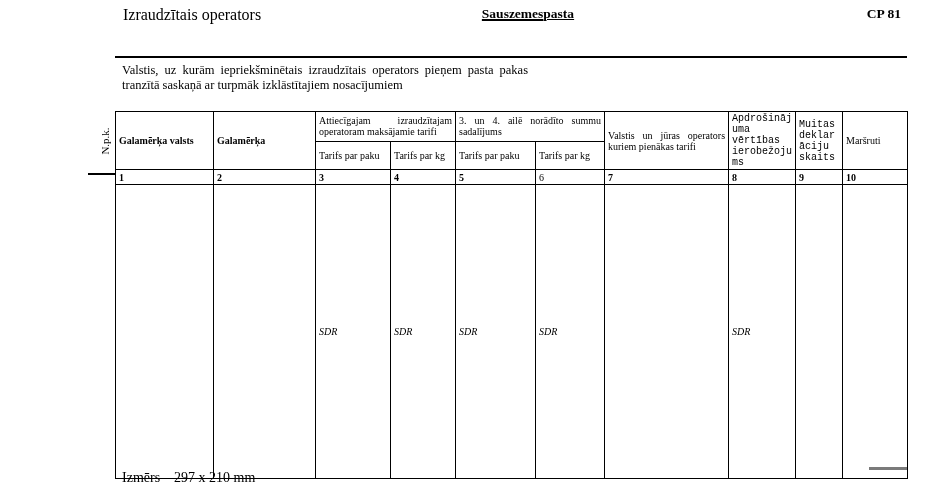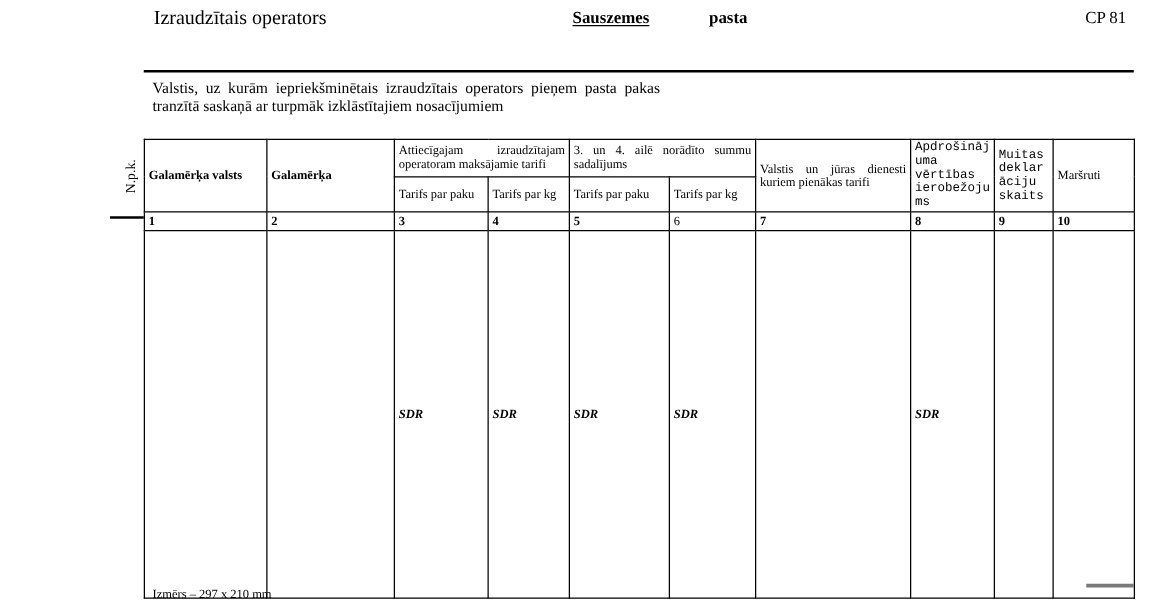--- a/index.html
+++ b/index.html
@@ -10,23 +10,23 @@
     color: #000;
     overflow: hidden;
     position: relative;
   }
   .abs { position: absolute; }
 
   
   #operator-label { left: 123px; top: 6px; font-size: 16px; }
   #title-block { left: 458px; top: 5px; width: 140px; }
   .title-line { font-weight: bold; font-size: 13.5px; line-height: 17px; }
-  .subtitle-row { display: flex; justify-content: space-between; }
+  .subtitle-row { display: flex; justify-content: center; text-decoration: underline; }
   .underlined { text-decoration: underline; text-underline-offset: 2px; }
-  #form-code { right: 29px; top: 6px; font-size: 13.5px; font-weight: normal; }
+  #form-code { right: 29px; top: 6px; font-size: 13.5px; font-weight: bold; }
   #top-rule { left: 115px; top: 56px; width: 792px; height: 2px; background: #000; }
 
   
   #intro-paragraph {
     left: 122px; top: 63px; width: 406px;
     font-size: 12.5px; line-height: 15px;
     text-align: justify; font-weight: normal;
   }
 
   
@@ -64,28 +64,27 @@
     border-bottom: 2px solid #000;
     padding: 1px 0 1px 4px;
     vertical-align: top;
   }
   tr.row-num td.num-plain { font-weight: normal; font-size: 10.5px; }
 
   tr.row-body td {
     vertical-align: top;
     font-style: italic; font-size: 11px;
     padding: 2px 0 0 5px;
-    font-weight: bold;
   }
 
   
   #num-line-ext { left: 88px; top: 173px; width: 27px; height: 2px; background: #000; }
 
   
-  #footer-note { left: 122px; top: 470px; font-size: 10px; }
+  #footer-note { left: 122px; top: 470px; font-size: 14px; }
   #bottom-gray-dash { left: 869px; top: 467px; width: 38px; height: 3px; background: #7a7a7a; }
 </style>
 </head>
 <body>
 
 <div class="abs" id="operator-label">Izraudzītais operators</div>
 
 <div class="abs" id="title-block">
   <div class="title-line subtitle-row">
     <span class="underlined">Sauszemes</span>
@@ -115,21 +114,21 @@
       <col style="width:67px">
       <col style="width:47px">
     <col style="width:65px">
   </colgroup>
   <tbody>
       <tr class="row-group">
     <td rowspan="2" class="pad-l">Galamērķa valsts</td>
     <td rowspan="2" class="pad-l">Galamērķa</td>
     <td colspan="2" class="justify v-top">Attiecīgajam izraudzītajam operatoram maksājamie tarifi</td>
     <td colspan="2" class="justify v-top">3. un 4. ailē norādīto summu sadalījums</td>
-    <td rowspan="2" class="justify">Valstis un jūras dienesti kuriem pienākas tarifi</td>
+    <td rowspan="2" class="justify">Valstis un jūras operators kuriem pienākas tarifi</td>
     <td rowspan="2" class="v-top breakword">Apdrošinājuma vērtības ierobežojums</td>
     <td rowspan="2" class="v-top breakword">Muitas deklarāciju skaits</td>
     <td rowspan="2">Maršruti</td>
   </tr>
   <tr class="row-sub">
     <td>Tarifs par paku</td>
     <td class="justify">Tarifs par kg</td>
     <td>Tarifs par paku</td>
     <td>Tarifs par kg</td>
   </tr>

